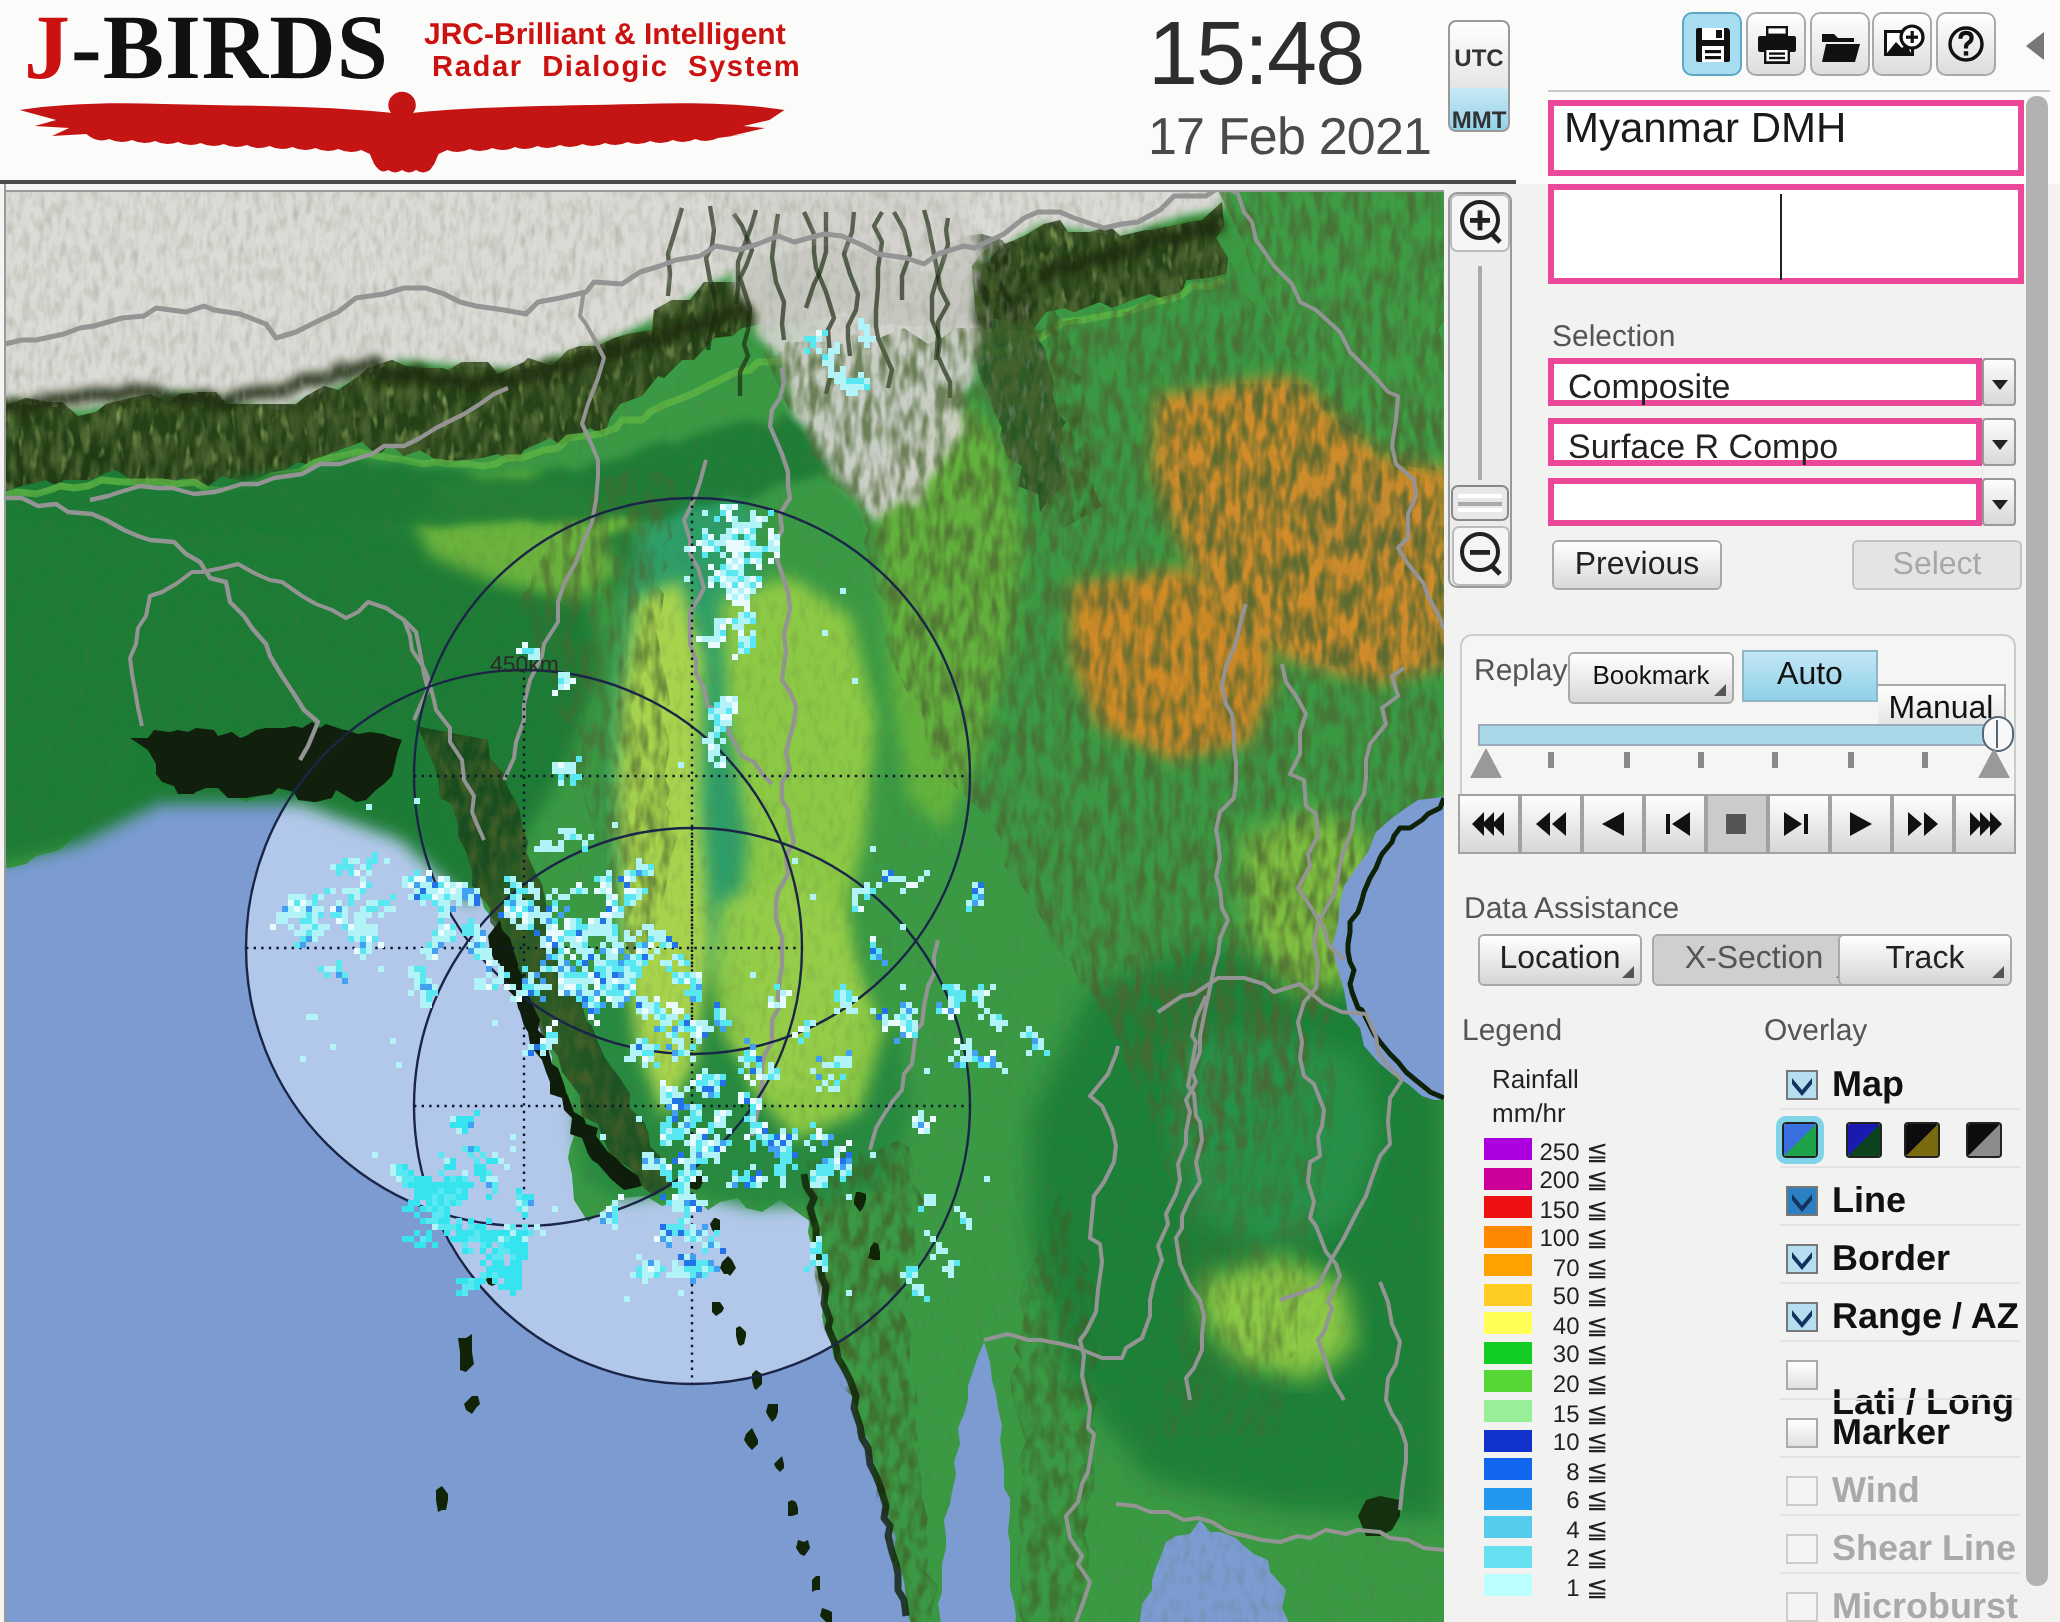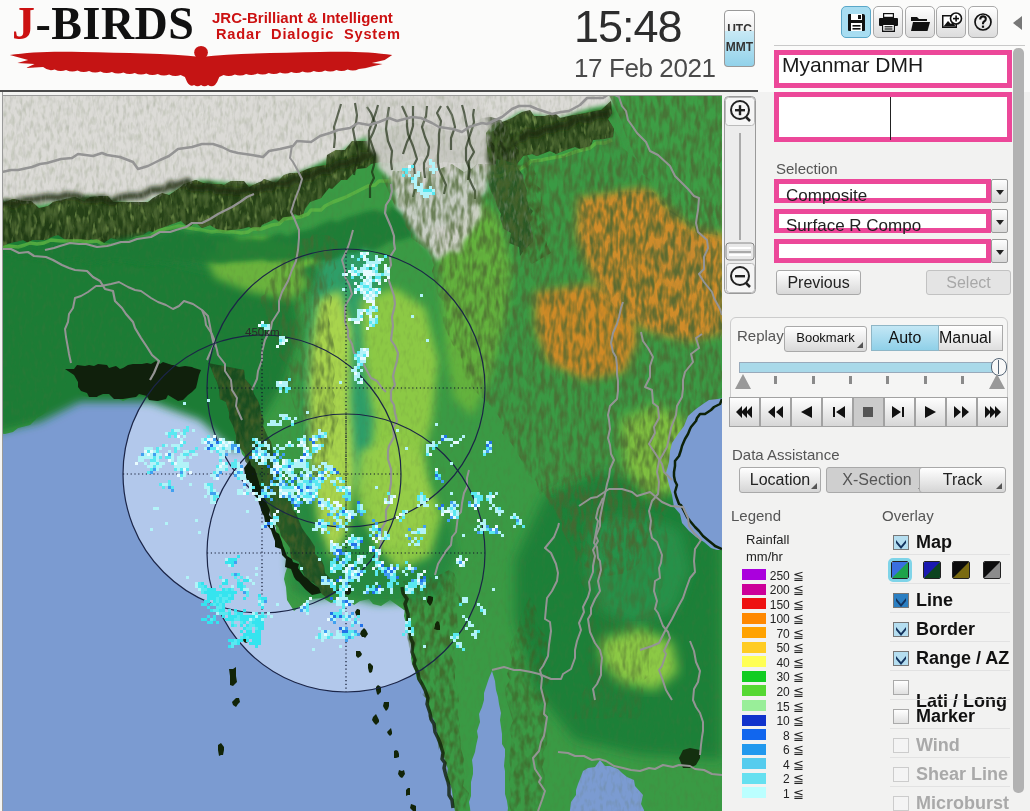--- a/index.html
+++ b/index.html
@@ -10,51 +10,51 @@
 #logoJ{left:12px;top:-3px;font-family:"Liberation Serif",serif;font-weight:bold;font-size:46px;color:#111;letter-spacing:0.5px}
 #logoJ .red{color:#cc1111}
 #sub1{left:212px;top:9px;font-size:15px;font-weight:bold;color:#cc1111;letter-spacing:0px}
 #sub2{left:216px;top:26px;font-size:14.6px;font-weight:bold;color:#cc1111;letter-spacing:0.8px}
 #warnbox{left:480px;top:3px;width:84px;height:77px;background:#fff;border:1px solid #e3e3e3}
 #warntxt{left:10px;top:33px;font-size:17px;color:#9a9a9a}
 #clock{left:574px;top:1px;font-size:45px;color:#2d2d2d;letter-spacing:-1px}
 #date{left:574px;top:53px;font-size:26px;color:#4a4a4a;letter-spacing:-0.4px}
 .tzbtn{width:31px;height:38px;border:1px solid #999;font-size:12px;font-weight:bold;color:#333;text-align:center;line-height:36px}
 #utc{left:724px;top:10px;background:linear-gradient(#ffffff,#e2e2e2);border-radius:4px 4px 0 0}
-#mmt{left:724px;top:31px;height:36px;background:linear-gradient(#c8e9f5,#92d2ea);border-radius:0 0 4px 4px;border-top:none;line-height:32px}
+#mmt{left:724px;top:44px;height:22px;background:linear-gradient(#c8e9f5,#92d2ea);border-radius:0 0 4px 4px;border-top:none;line-height:32px}
 .tbtn{top:6px;width:30px;height:32px;border:1px solid #a9a9a9;border-radius:5px;background:linear-gradient(#ffffff,#dcdcdc)}
 #tb1{left:841px;background:#a8ddf1;border-color:#5aa7c8}
 #tb2{left:873px}#tb3{left:905px}#tb4{left:936px}#tb5{left:968px}
 #collapse{left:1013px;top:16px;width:0;height:0;border-right:9px solid #777;border-top:7px solid transparent;border-bottom:7px solid transparent}
 #hsep{left:774px;top:45px;width:251px;height:1px;background:#c9c9c9}
 
 #panel{left:722px;top:92px;width:308px;height:719px;background:#f2f2f1}
 #rbar{left:1013px;top:48px;width:11px;height:745px;background:#b2b2b2;border-radius:5px}
-.wbox{background:#fff;border:5px solid #ec4899}
+.wbox{background:#fff;border:3px solid #ec4899}
 #dmhbox{left:774px;top:50px;width:238px;height:38px}
 #dmhtxt{left:782px;top:53px;font-size:21px;color:#1a1a1a}
 #inpbox{left:774px;top:92px;width:238px;height:50px}
 #cursor{left:890px;top:97px;width:1px;height:43px;background:#222}
 #sellab{left:776px;top:160px;font-size:15px;color:#555}
 .combo{width:217px;height:24px}
 .cbtn{width:17px;height:24px;border:1px solid #999;background:linear-gradient(#fdfdfd,#d8d8d8);border-radius:2px}
 .carr{width:0;height:0;border-top:5px solid #222;border-left:4px solid transparent;border-right:4px solid transparent;left:4px;top:10px;position:absolute}
 .ctext{font-size:17px;color:#222;padding:2px 0 0 7px}
 #cb1{left:774px;top:179px}#cb1b{left:991px;top:179px}
 #cb2{left:774px;top:209px}#cb2b{left:991px;top:209px}
 #cb3{left:774px;top:239px}#cb3b{left:991px;top:239px}
 .pbtn{height:25px;border:1px solid #a9a9a9;border-radius:3px;background:linear-gradient(#ffffff,#d8d8d8);font-size:16px;color:#222;text-align:center;line-height:23px}
 #prevbtn{left:776px;top:270px;width:85px}
 #selbtn{left:926px;top:270px;width:85px;background:#e4e4e4;color:#a8a8a8;border-color:#c2c2c2}
 
 #replaybox{left:730px;top:317px;width:278px;height:110px;border:1px solid #ccc;border-radius:6px;background:#f5f5f4}
 #replab{left:6px;top:9px;font-size:15px;color:#555}
 #bookbtn{left:53px;top:8px;width:83px;height:26px;border:1px solid #a9a9a9;border-radius:3px;background:linear-gradient(#ffffff,#d8d8d8);font-size:13px;color:#111;text-align:center;line-height:21px}
 #autobtn{left:140px;top:7px;width:68px;height:26px;border:1px solid #8fb6c6;background:linear-gradient(#c3e7f5,#8fd0e8);font-size:16px;color:#111;text-align:center;line-height:24px}
-#manbtn{left:208px;top:7px;width:64px;height:26px;border:1px solid #a9a9a9;border-left:none;background:linear-gradient(#ffffff,#dedede);font-size:16px;color:#111;text-align:left;line-height:24px}
+#manbtn{left:208px;top:24px;width:64px;height:26px;border:1px solid #a9a9a9;border-left:none;background:linear-gradient(#ffffff,#dedede);font-size:16px;color:#111;text-align:center;line-height:24px}
 #slider{left:8px;top:44px;width:264px;height:11px;background:#a9d9e9;border:1px solid #9ab}
 #shandle{left:260px;top:40px;width:16px;height:18px;background:#f8f8f8;border:1px solid #567;border-radius:8px}
 #shline{left:267px;top:42px;width:1px;height:14px;background:#567}
 .tick{top:58px;width:3px;height:8px;background:#8a8a8a}
 .endtri{top:56px;width:0;height:0;border-bottom:15px solid #999;border-left:8px solid transparent;border-right:8px solid transparent}
 
 #dalab{left:732px;top:446px;font-size:15px;color:#555}
 .dabtn{top:467px;height:26px;border:1px solid #a9a9a9;border-radius:3px;background:linear-gradient(#ffffff,#d5d5d5);font-size:16px;color:#222;text-align:center;line-height:24px}
 #dab1{left:739px;width:82px}
 #dab2{left:826px;width:102px;background:#cfcfcf;color:#555}

